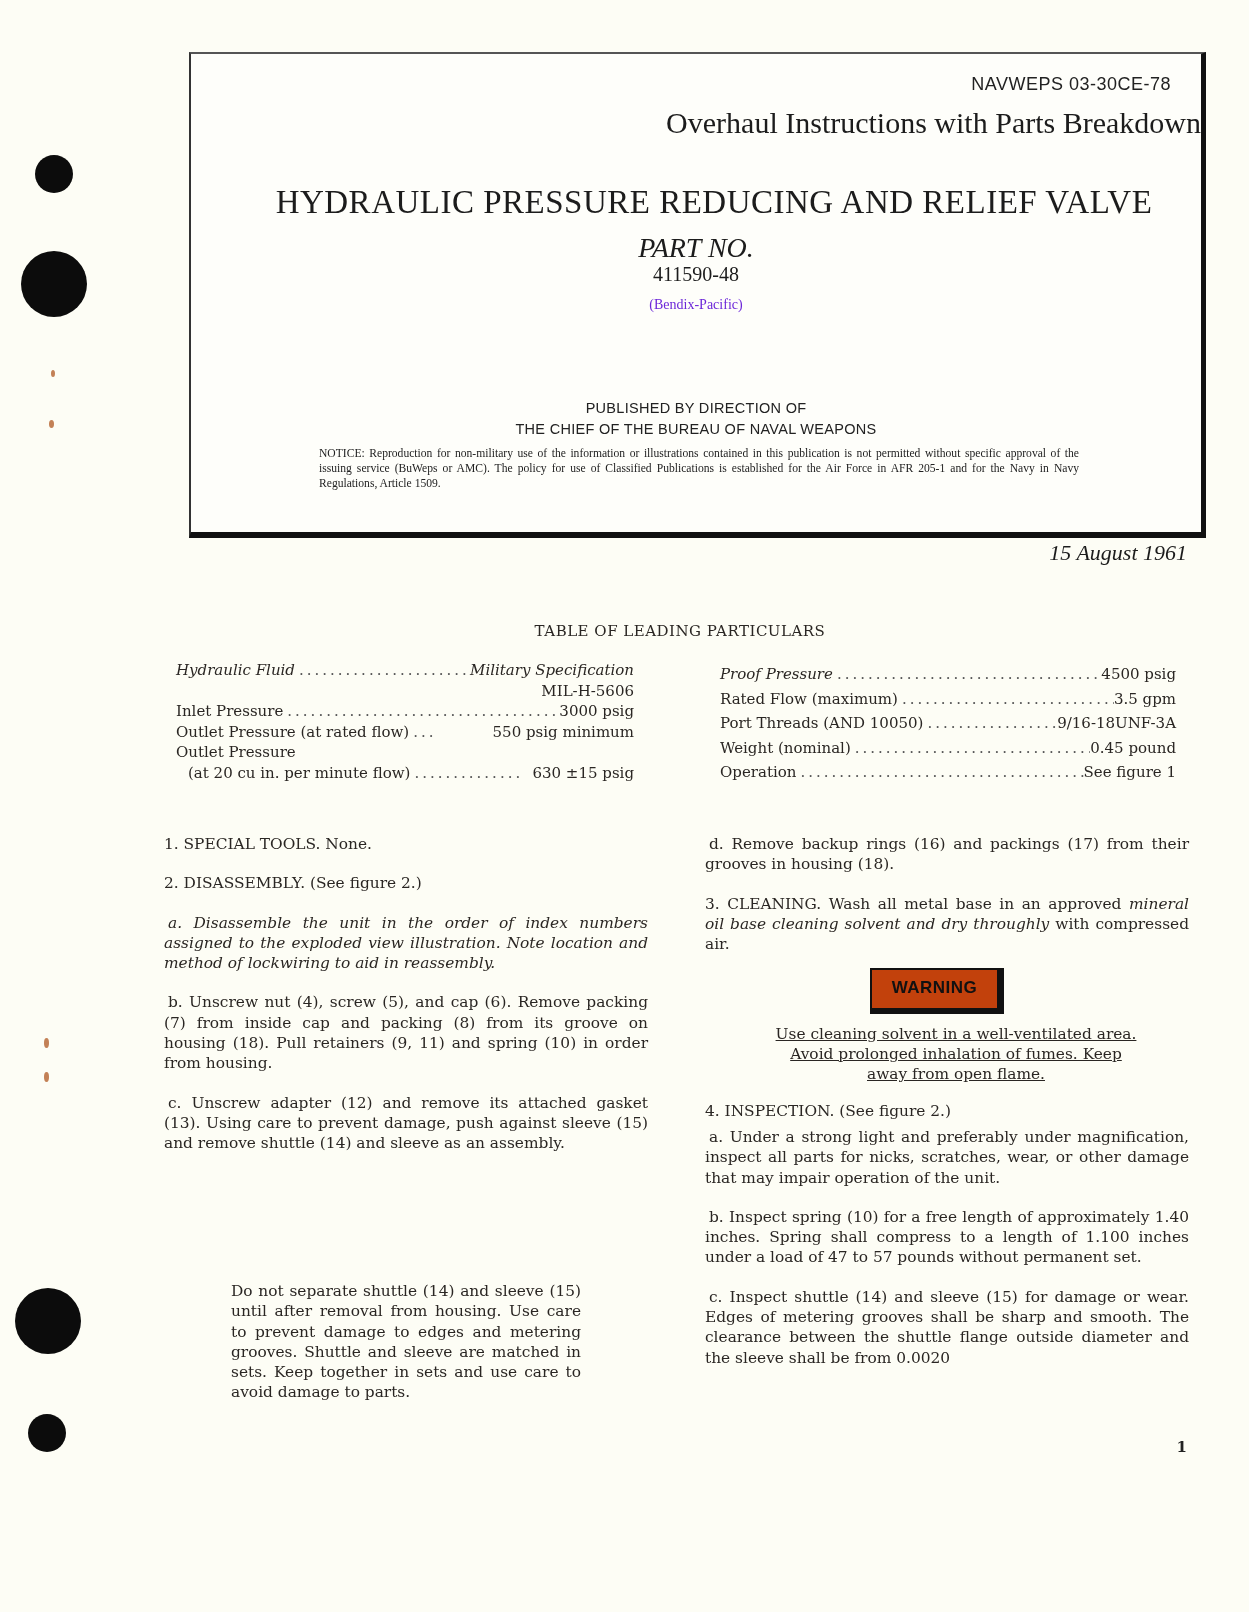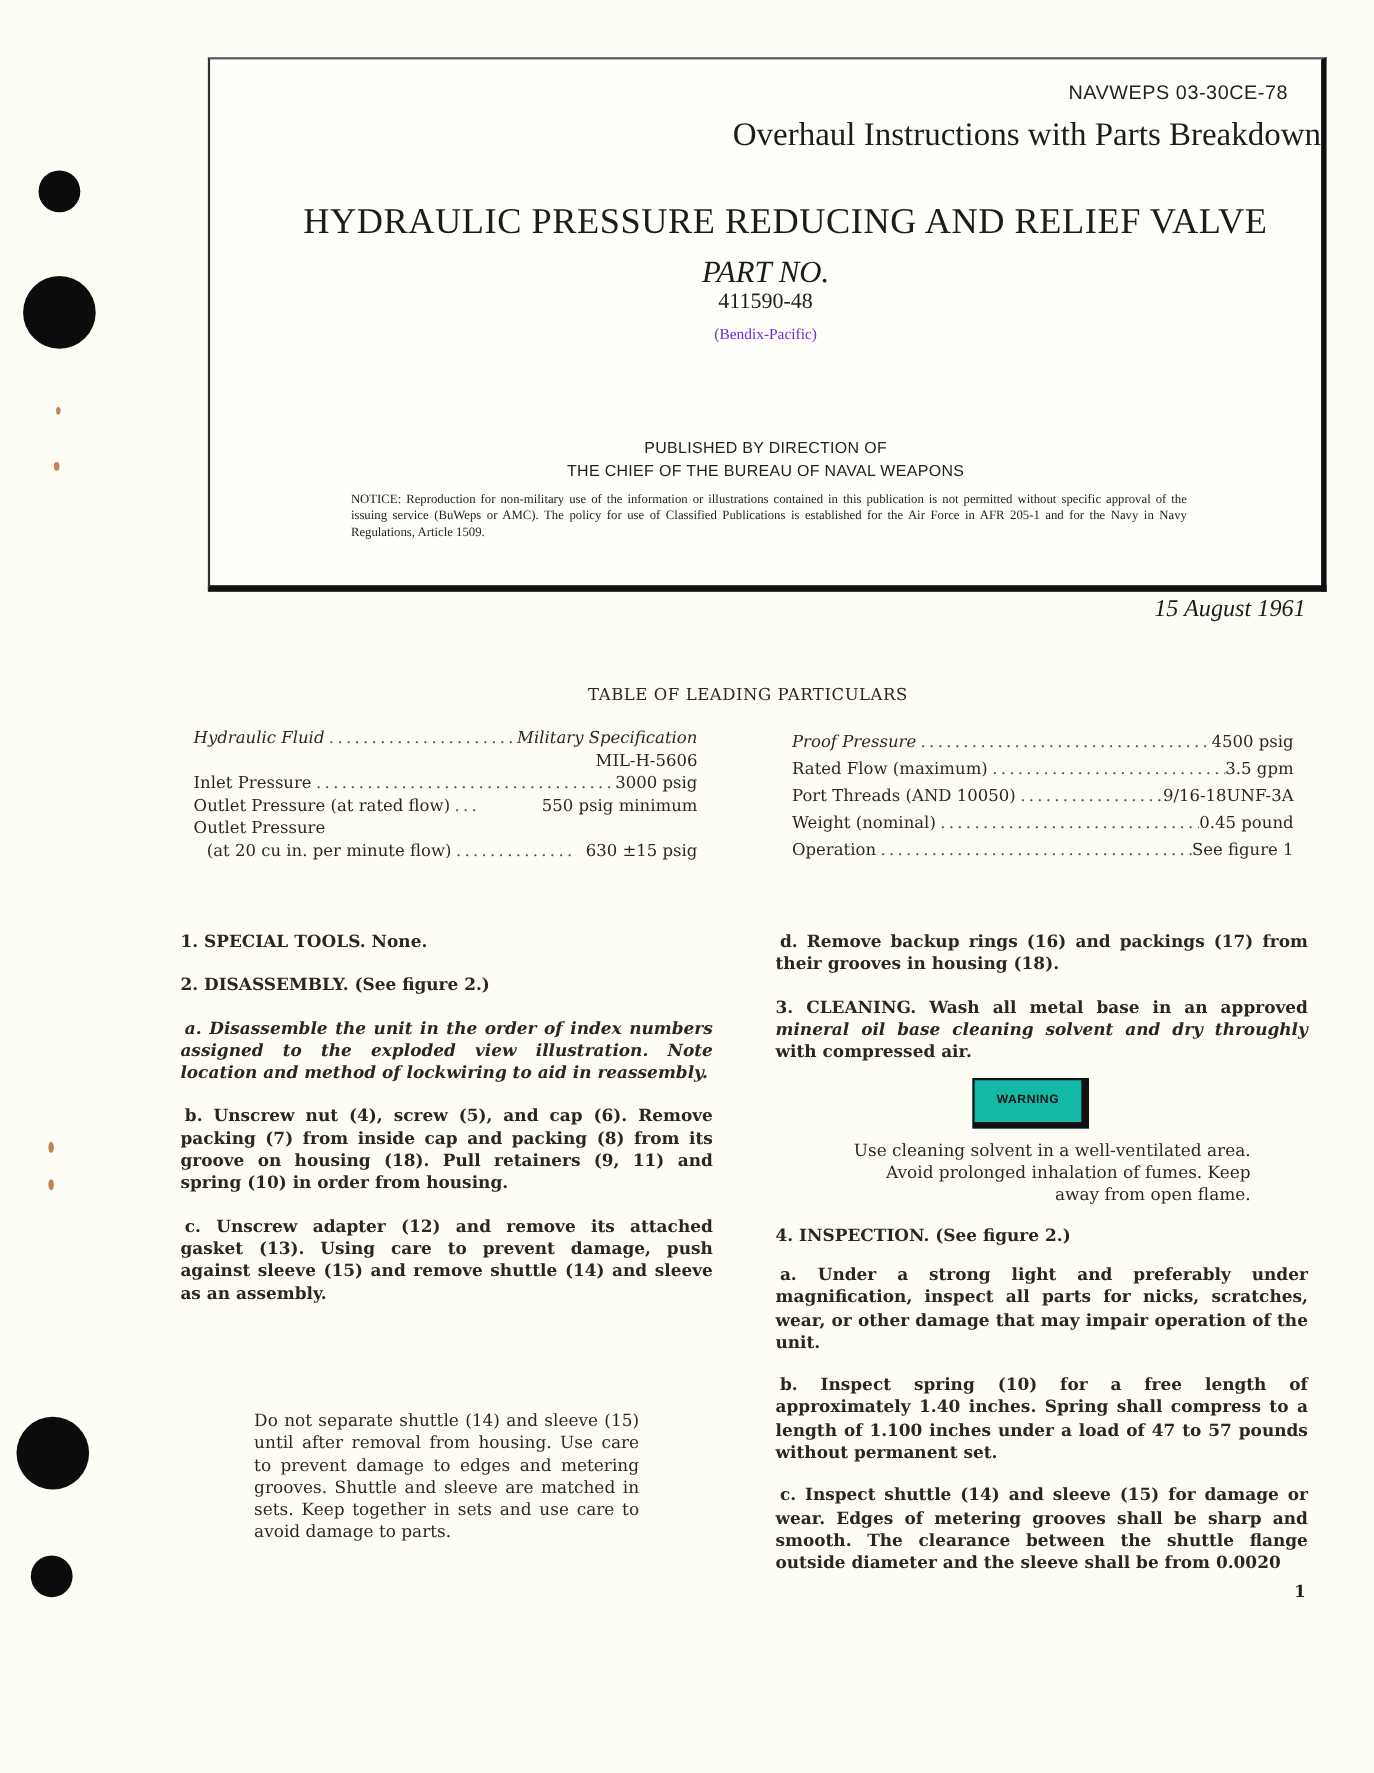--- a/index.html
+++ b/index.html
@@ -67,31 +67,31 @@
   .lp-row { display: flex; justify-content: space-between; white-space: nowrap; }
   .lp-row .k { flex: 0 0 auto; }
   .lp-row .dots { flex: 1 1 auto; overflow: hidden; padding: 0 4px; letter-spacing: 3px; color: #555; }
   .lp-row .v { flex: 0 0 auto; }
   .it { font-style: italic; }
   .right-only { text-align: right; }
 
   .col { position: absolute; font-size: 15.4px; line-height: 20.3px; color: #2a2623; text-align: justify; }
   .col-left { left: 164px; width: 484px; top: 830px; }
   .col-right { left: 705px; width: 484px; top: 830px; }
-  .para { margin: 16px 0 19px 0; font-weight: bold; }
+  .para { margin: 4px 0 19px 0; }
   .indent { text-indent: 4px; }
   .caution-text { position: absolute; left: 231px; width: 350px; top: 1281px; font-size: 15.4px; line-height: 20.3px; text-align: justify; }
 
   .warning-wrap { display: flex; justify-content: center; margin: 4px 0 10px -20px; }
   .warning-badge {
-    font-family: "Liberation Sans", sans-serif; font-weight: bold; font-size: 11px; letter-spacing: 0.5px;
-    padding: 8px 20px 9px 20px; background: #14b8a6;
+    font-family: "Liberation Sans", sans-serif; font-weight: bold; font-size: 17px; letter-spacing: 0.5px;
+    padding: 8px 20px 9px 20px; background: #c2410c;
     border: 2px solid #111; border-right: 7px solid #111; border-bottom: 6px solid #111; color: #111;
   }
-  .warning-text { margin: 0 52px 16px 70px; text-align: right; }
+  .warning-text { margin: 0 52px 16px 70px; text-align: center; text-decoration: underline; }
 
   .page-number { position: absolute; right: 62px; top: 1438px; font-size: 15px; font-weight: bold; color: #222; }
 </style>
 </head>
 <body>
 
 <div class="hole" style="left:35px;top:155px;width:38px;height:38px;"></div>
 <div class="hole" style="left:21px;top:251px;width:66px;height:66px;"></div>
 <div class="stain" style="left:51px;top:370px;width:4px;height:7px;"></div>
 <div class="stain" style="left:49px;top:420px;width:5px;height:8px;"></div>

